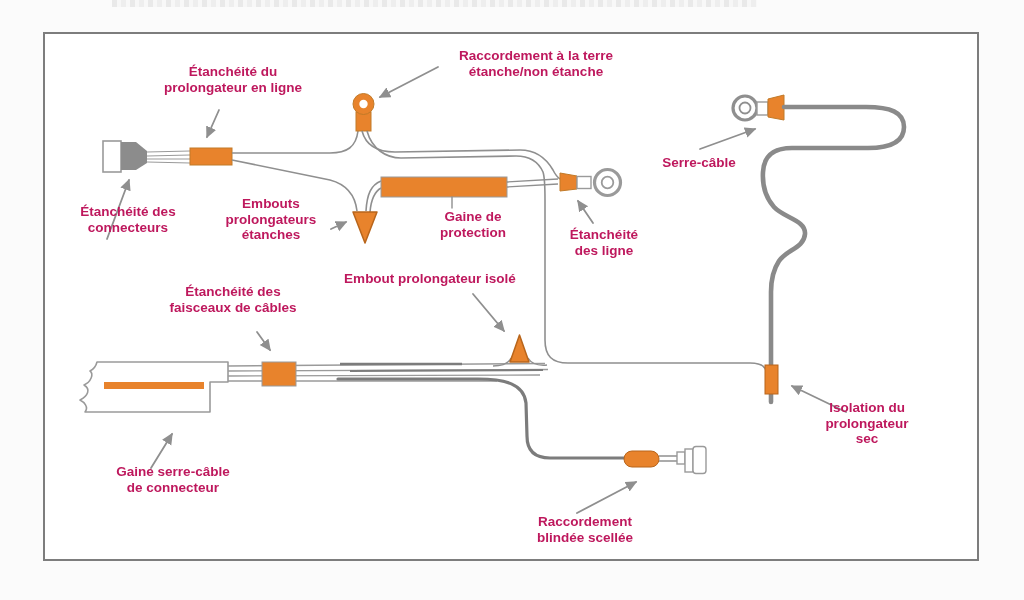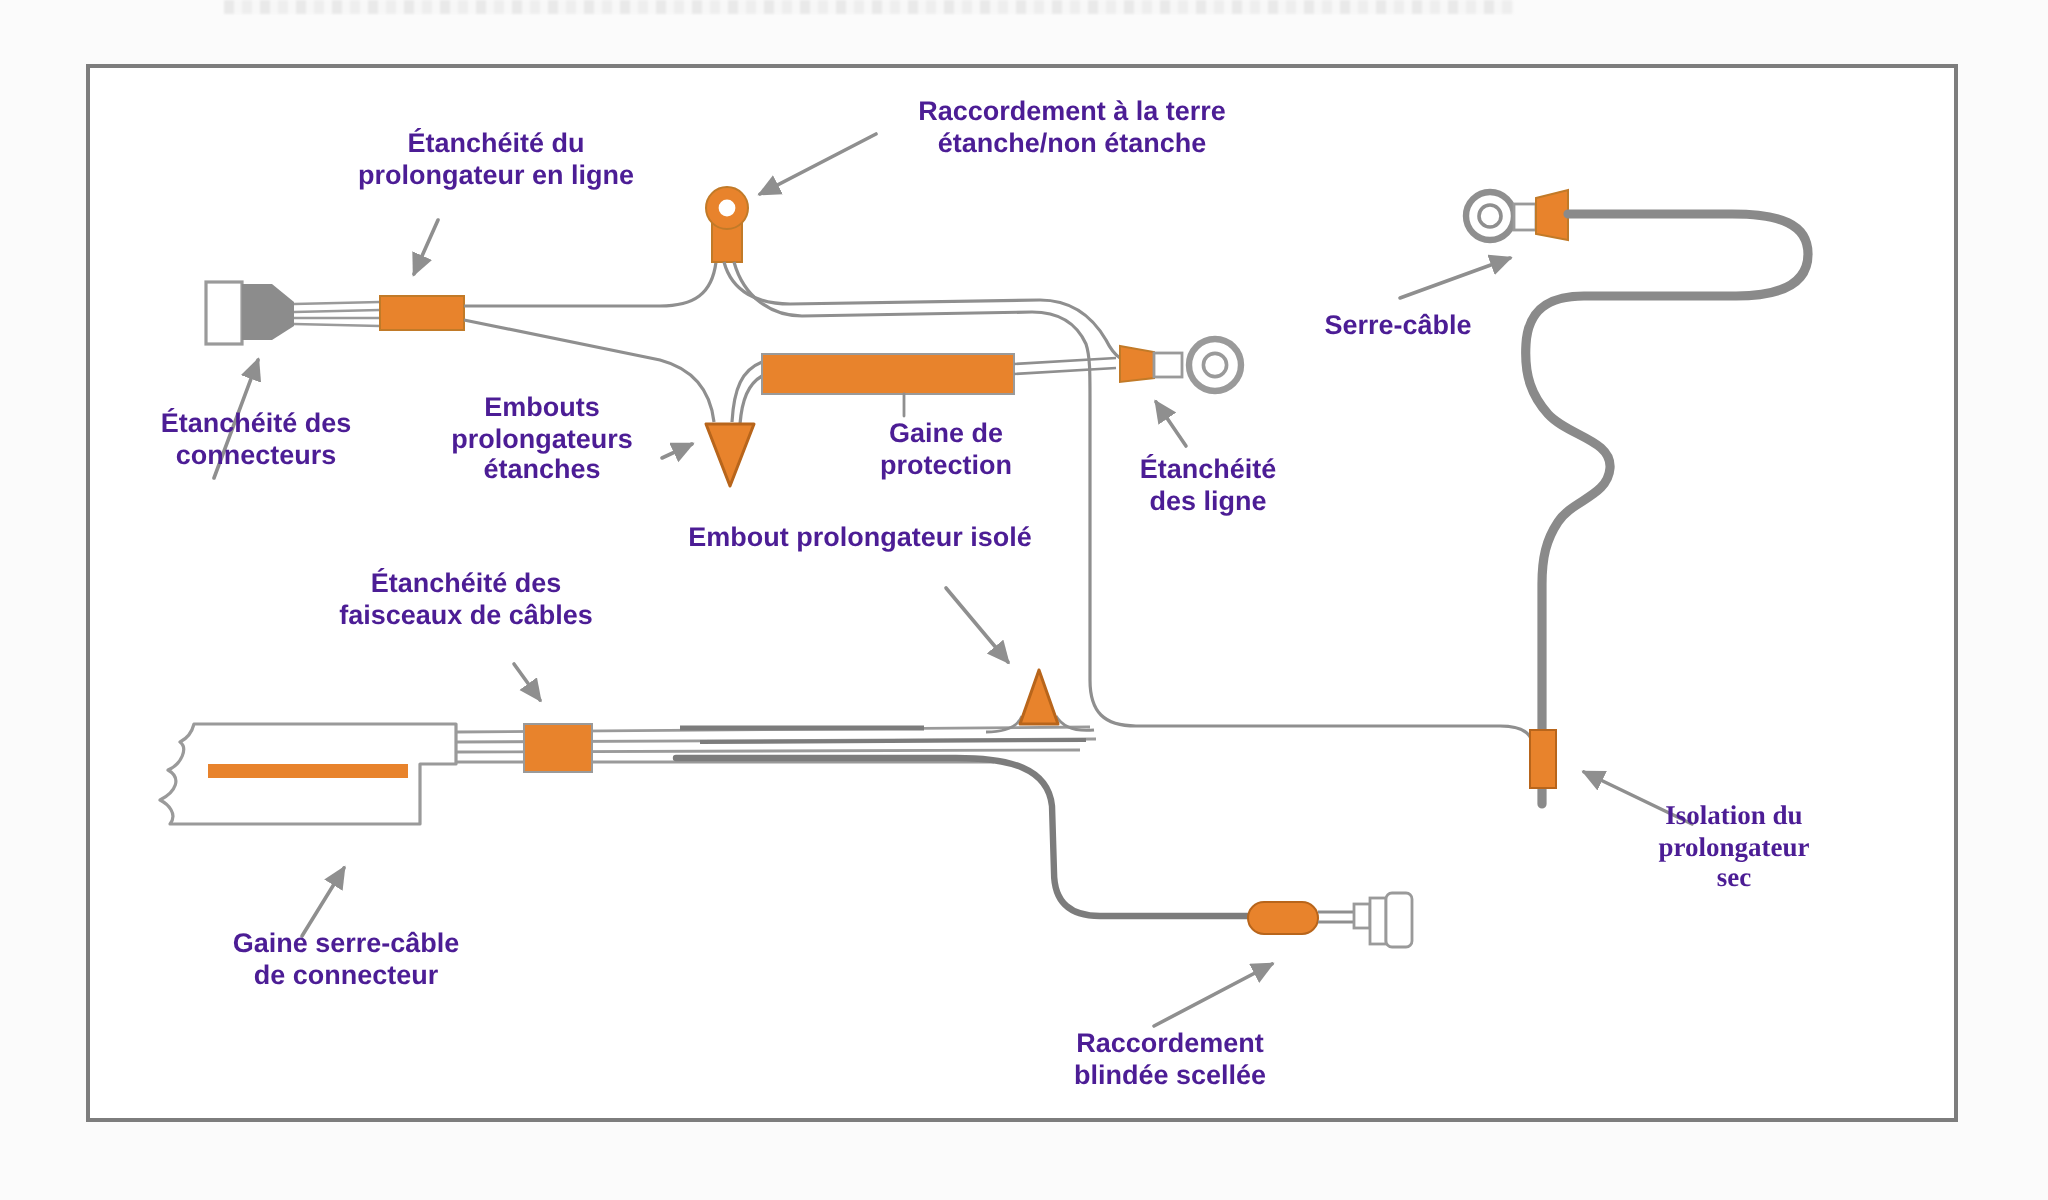--- a/index.html
+++ b/index.html
@@ -14,35 +14,35 @@
     background:repeating-linear-gradient(90deg,#d9d9d9 0 5px,#f4f4f4 5px 9px,#e3e3e3 9px 14px,#f6f6f6 14px 18px);
     opacity:.5;filter:blur(.4px);
   }
   .frame{
     position:absolute;left:43px;top:32px;width:936px;height:529px;
     background:#ffffff;border:2px solid #7d7d7d;box-sizing:border-box;
   }
   svg.art{position:absolute;left:0;top:0;width:1024px;height:600px;}
   .lbl{
     position:absolute;transform:translateX(-50%);
-    color:#4c1d95;font-size:13.5px;font-weight:bold;line-height:1.16;
+    color:#be185d;font-size:13.5px;font-weight:bold;line-height:1.16;
     text-align:center;white-space:pre-line;letter-spacing:0;
   }
-  .lbl-inline-seal{left:248px;top:64px;}
+  .lbl-inline-seal{left:233px;top:64px;}
   .lbl-ground{left:536px;top:48px;}
   .lbl-connector-seal{left:128px;top:204px;}
   .lbl-extension-tips{left:271px;top:196px;}
   .lbl-sheath{left:473px;top:209px;}
   .lbl-lug-seal{left:604px;top:227px;}
   .lbl-cable-clamp{left:699px;top:155px;}
-  .lbl-insulated-tip{left:430px;top:261px;}
+  .lbl-insulated-tip{left:430px;top:271px;}
   .lbl-harness-seal{left:233px;top:284px;}
   .lbl-big-clamp{left:173px;top:464px;}
   .lbl-termination{left:585px;top:514px;}
-  .lbl-dry-insulation{left:867px;top:400px;font-family:Liberation Serif, serif;}
+  .lbl-dry-insulation{left:867px;top:400px;}
 </style>
 </head>
 <body>
 
 <div class="top-crop-strip"></div>
 
 <div class="frame"></div>
 
 <svg class="art" viewBox="0 0 1024 600">
   <defs>

